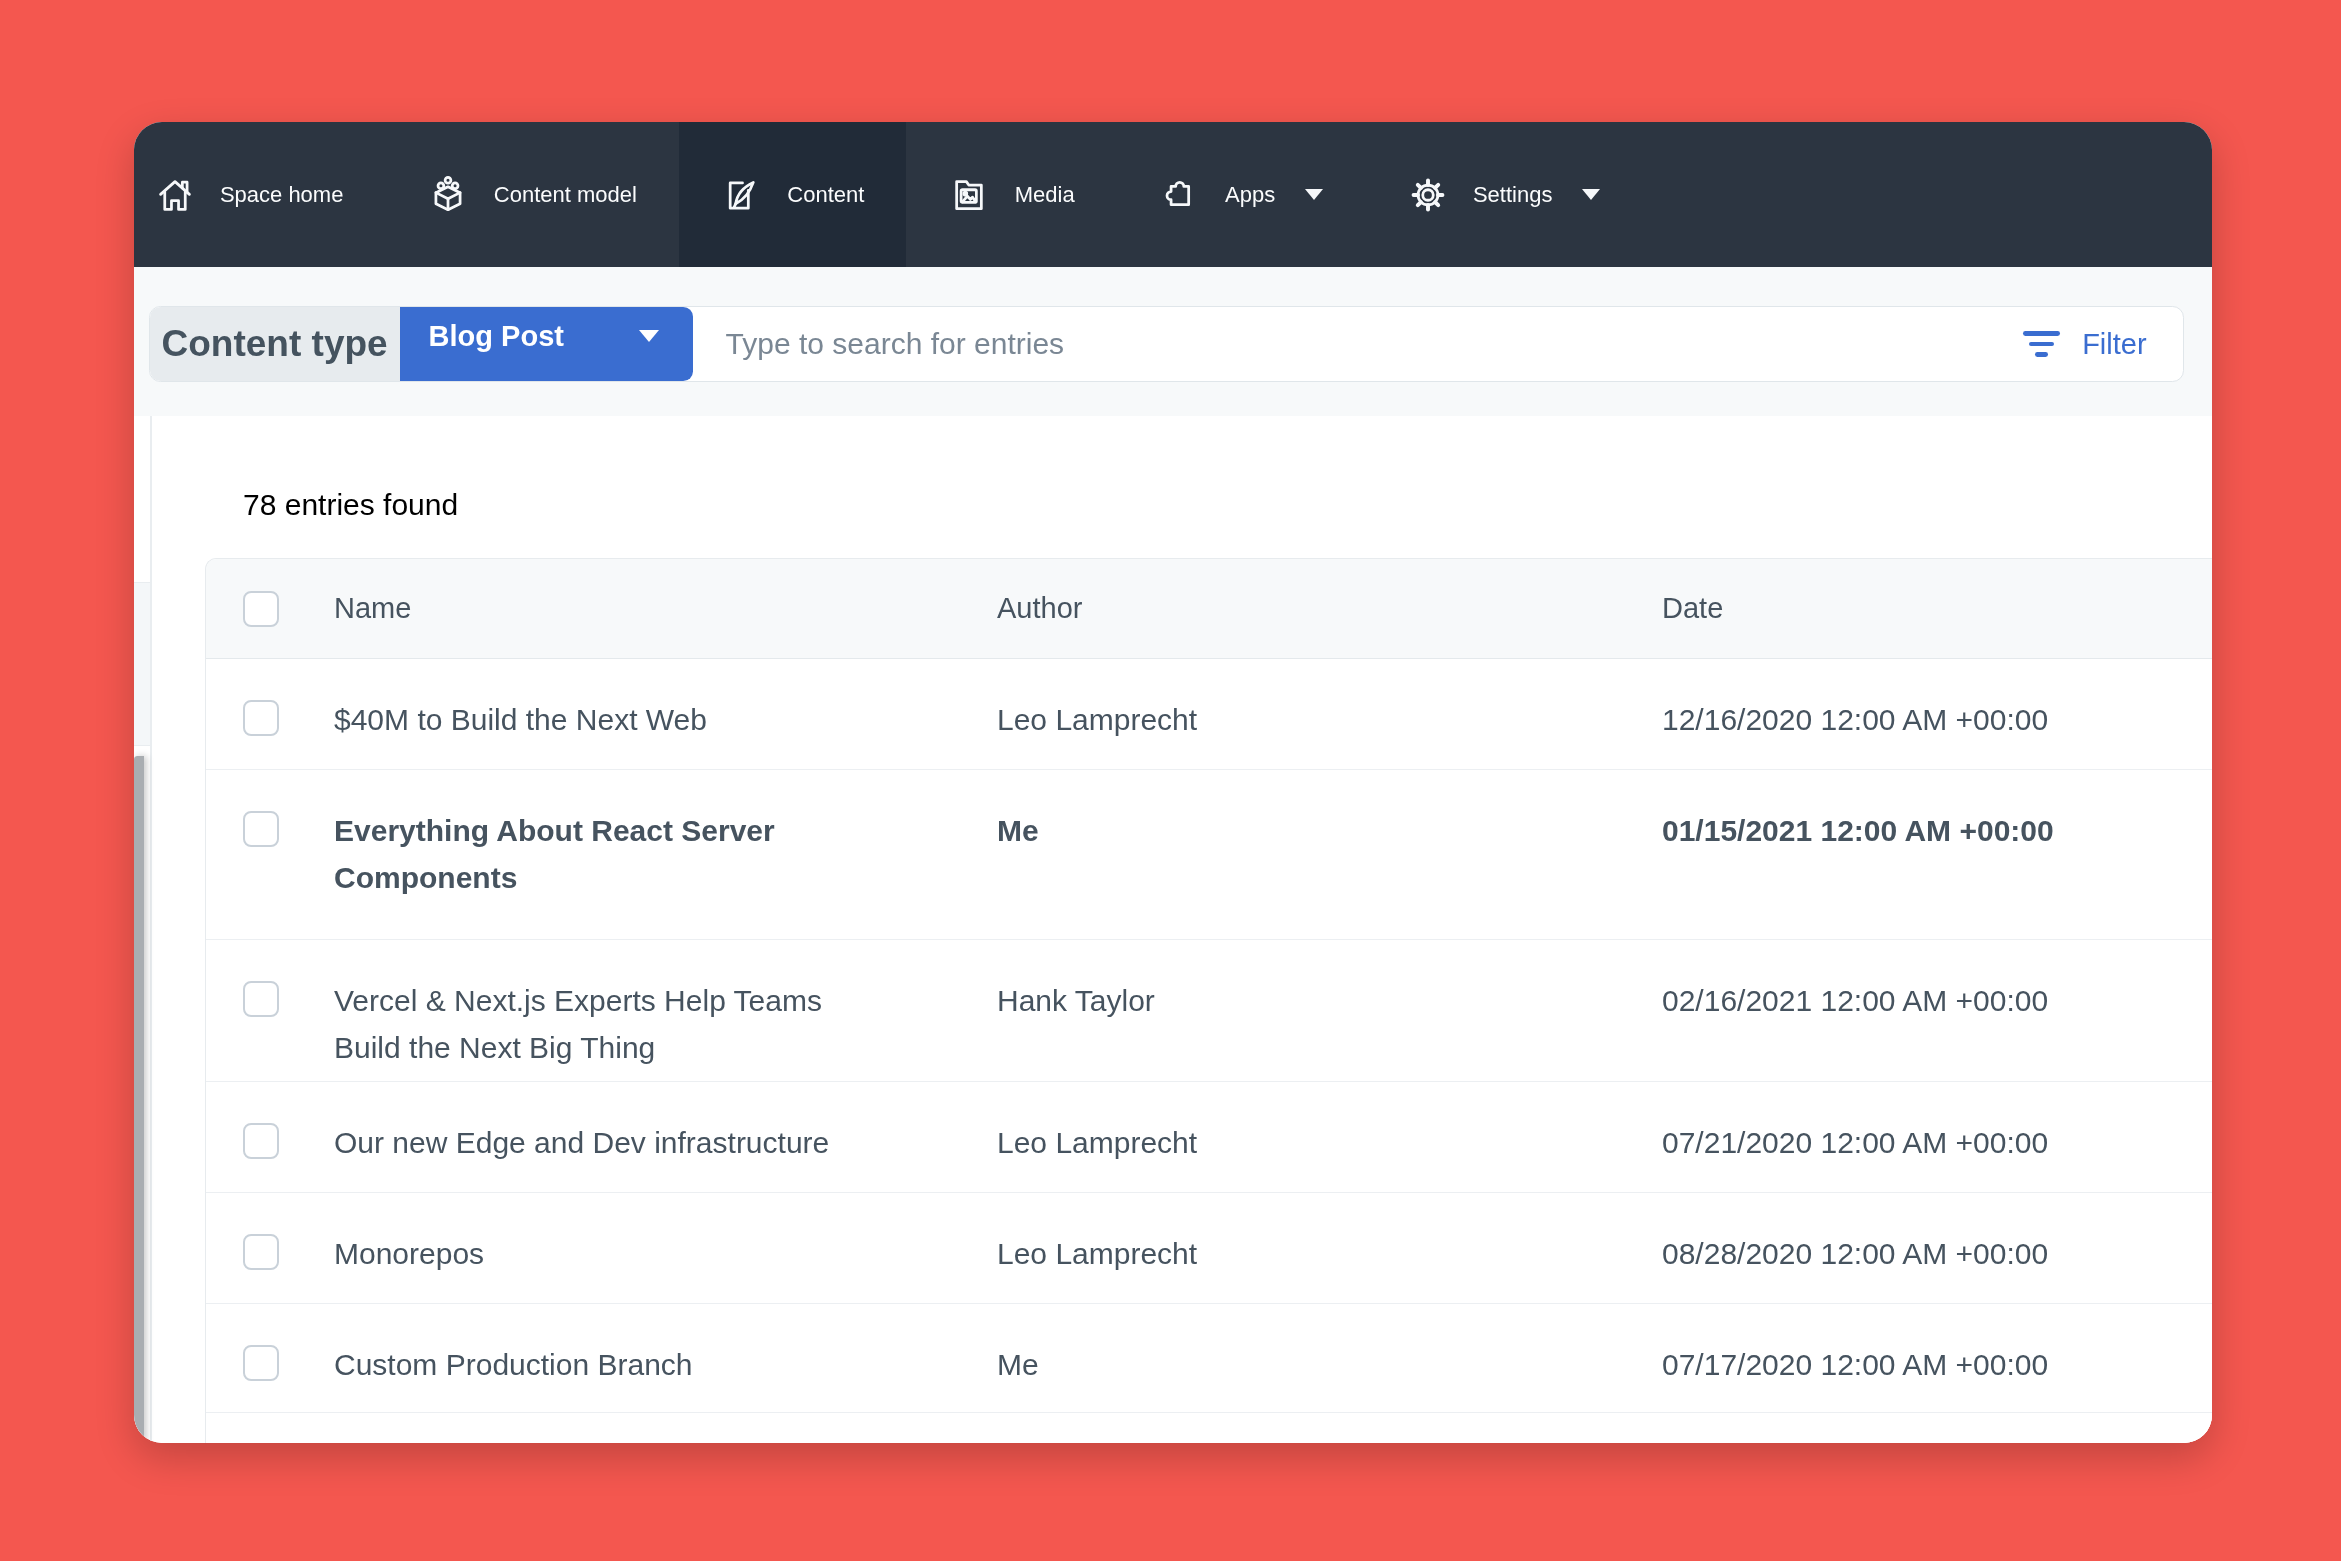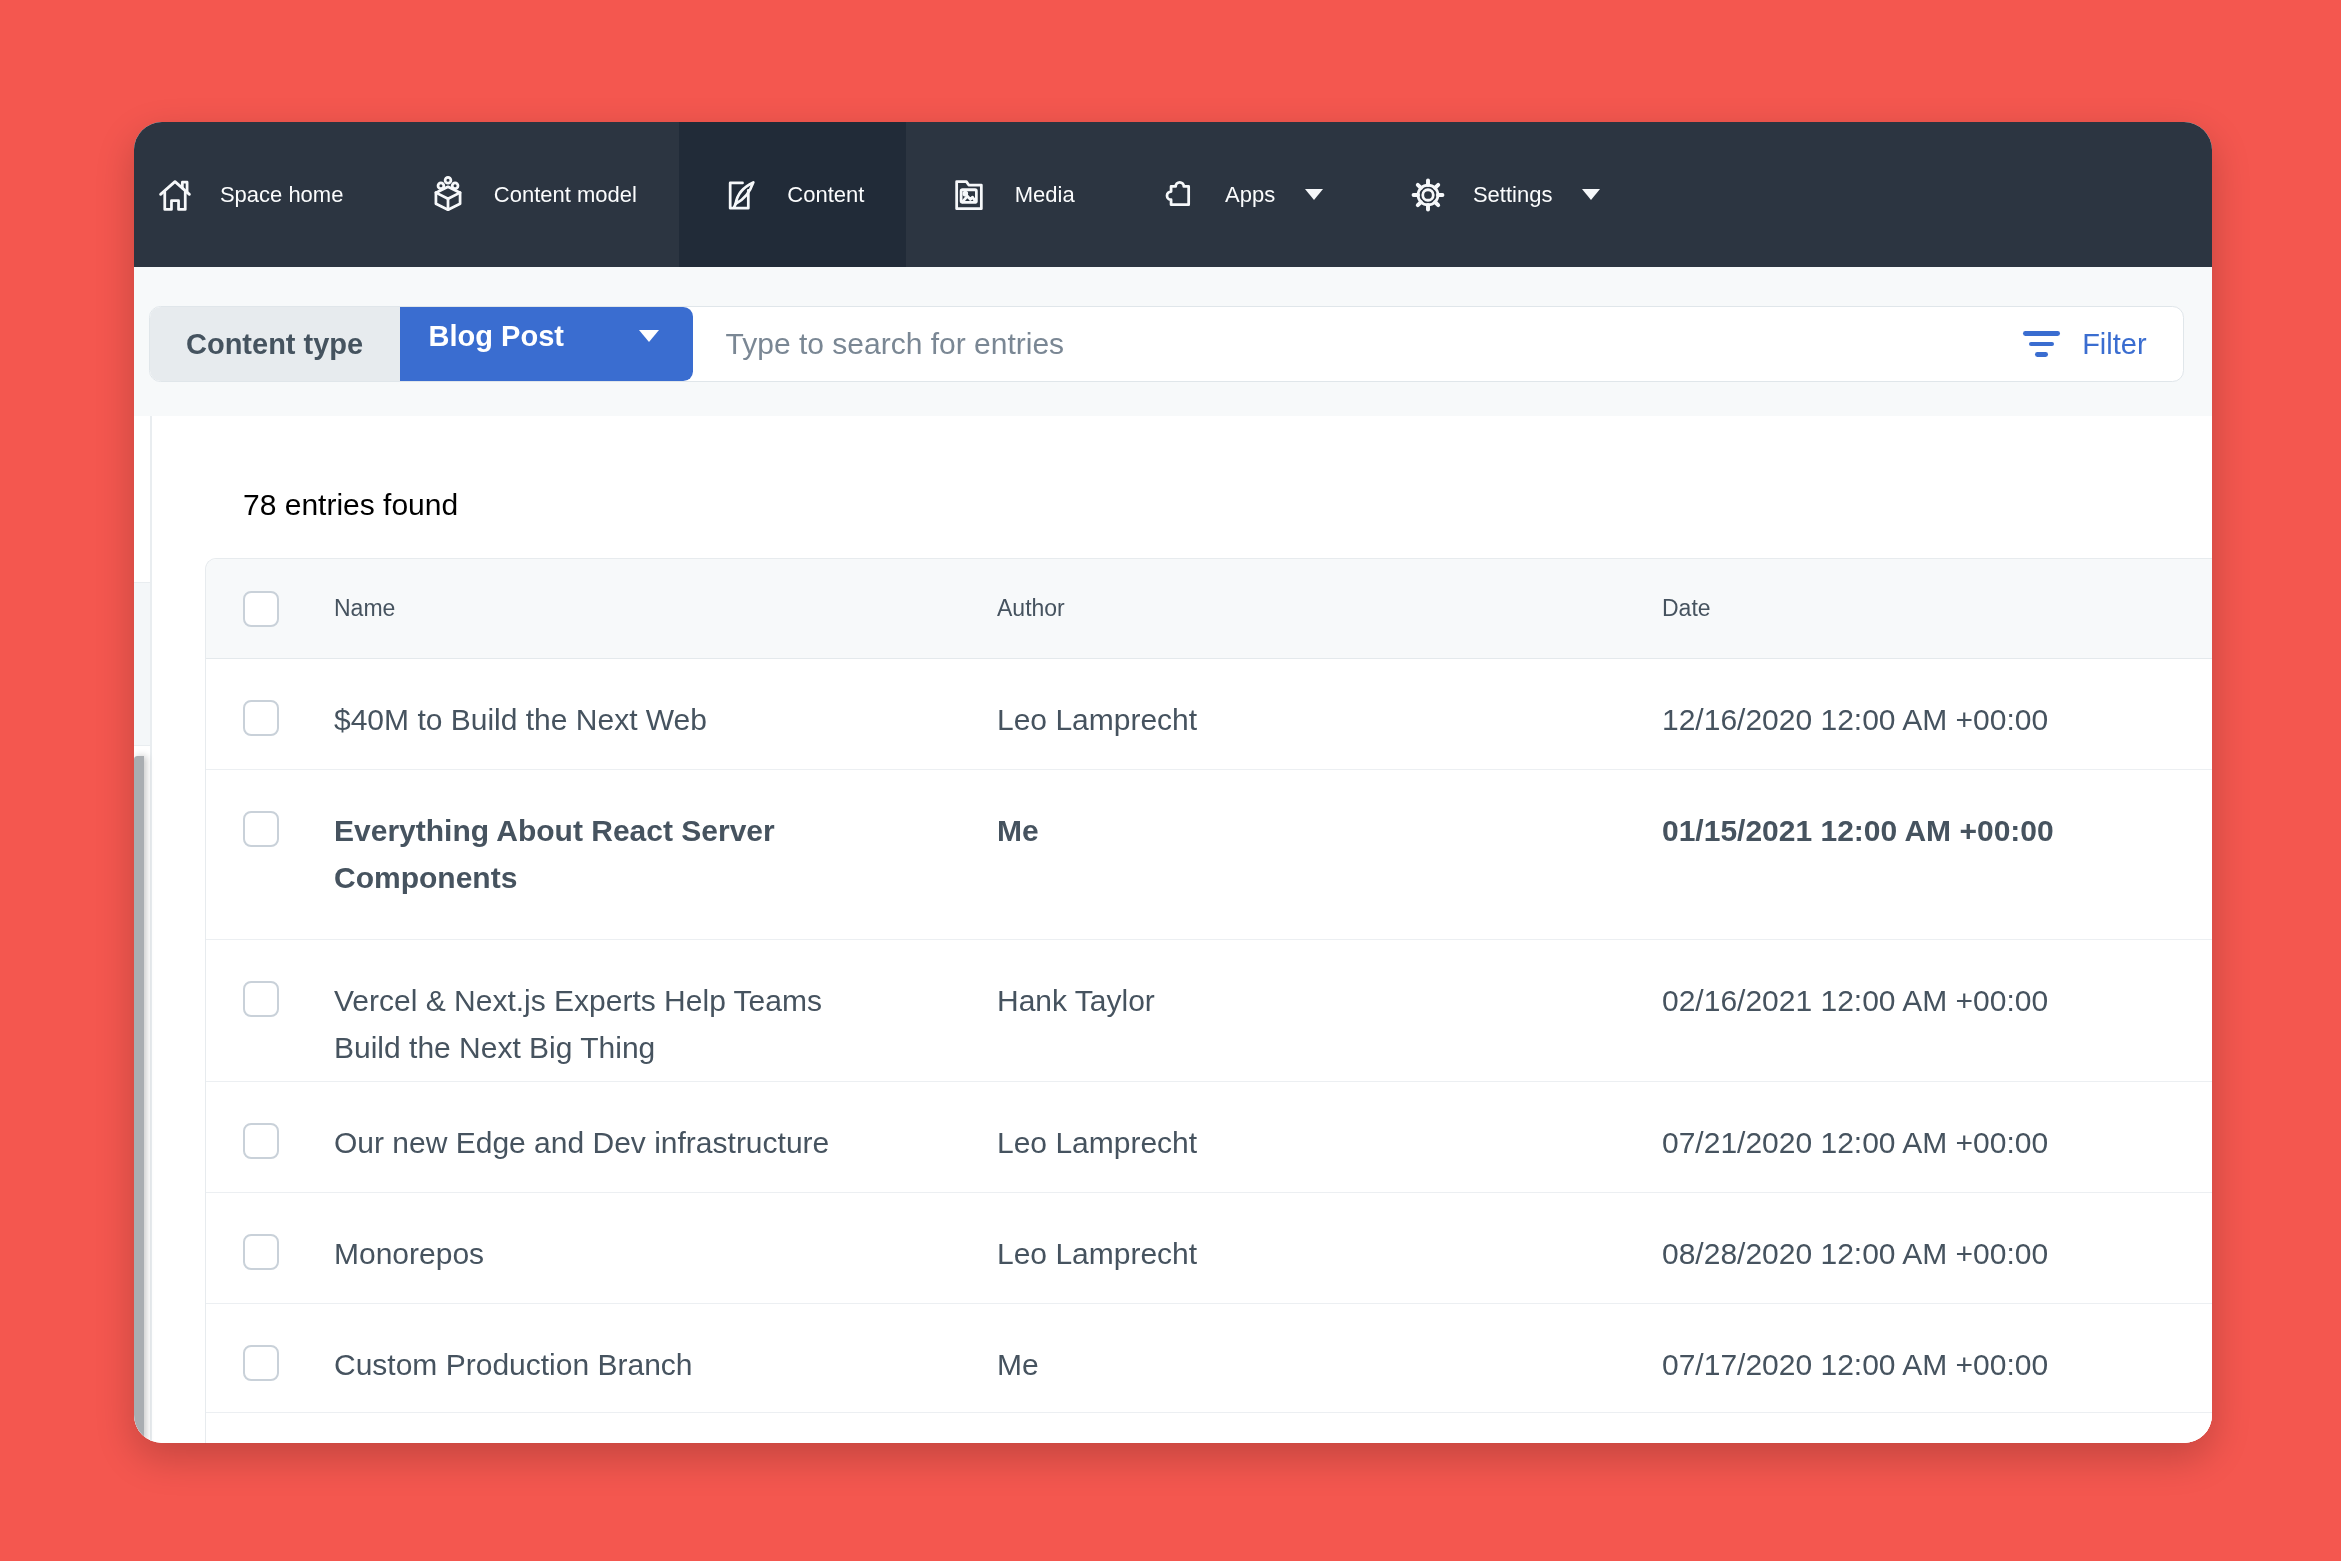--- a/index.html
+++ b/index.html
@@ -36,21 +36,21 @@
     background:#F7F9FA;border-bottom:1.6px solid #E9EDF0;box-sizing:border-box;
   }
   .searchbar{
     position:absolute;left:14.6px;top:39px;width:2035px;height:76px;box-sizing:border-box;
     background:#ffffff;border:1.6px solid #E0E6EA;border-radius:11.4px;
     display:flex;align-items:center;overflow:hidden;
   }
   .ct-pill{
     width:250px;height:100%;background:#E7EBEE;border-radius:9.8px 0 0 9.8px;
     display:flex;align-items:center;justify-content:center;
-    font-weight:700;font-size:29px;color:#45535F;flex:none;
+    font-weight:700;font-size:37px;color:#45535F;flex:none;
   }
   .bp-pill{
     width:293px;height:100%;background:#3A6DD0;border-radius:0 9.8px 9.8px 0;
     display:flex;align-items:center;justify-content:space-between;
     padding:0 34px 16px 29px;box-sizing:border-box;flex:none;cursor:pointer;
   }
   .bp-pill .bp-label{color:#ffffff;font-weight:700;font-size:29px;}
   .bp-caret{width:0;height:0;border-left:10.6px solid transparent;border-right:10.6px solid transparent;
     border-top:12.2px solid #ffffff;}
   .search-input{
@@ -77,21 +77,21 @@
     border-radius:9.8px 0 0 28px;box-shadow:2.4px 0 7.3px rgba(0,0,0,.22);}
   .count{position:absolute;left:109px;top:72px;font-size:30px;color:#000000;}
   
   .table{
     position:absolute;left:71px;top:142px;right:0;bottom:0;box-sizing:border-box;
     background:#ffffff;border-top:1.6px solid #E7EBEE;border-left:1.6px solid #E7EBEE;
     border-radius:11.4px 0 0 0;overflow:hidden;
   }
   .thead{position:relative;height:100px;background:#F7F9FA;border-bottom:1.6px solid #E4E9EC;box-sizing:border-box;}
   .thead .col{position:absolute;top:0;height:100%;display:flex;align-items:center;
-    font-size:23px;color:#46535F;}
+    font-size:29px;color:#46535F;}
   .col-name{left:128px;}
   .col-author{left:791px;}
   .col-date{left:1456px;}
   .checkbox{
     width:36px;height:36px;box-sizing:border-box;border:2.4px solid #C9D1D9;border-radius:8.1px;
     background:#ffffff;cursor:pointer;
   }
   .thead .checkbox{position:absolute;left:37px;top:32px;}
   .trow{position:relative;border-bottom:1.6px solid #ECEFF2;box-sizing:border-box;cursor:pointer;}
   .trow .checkbox{position:absolute;left:37px;top:41px;}

